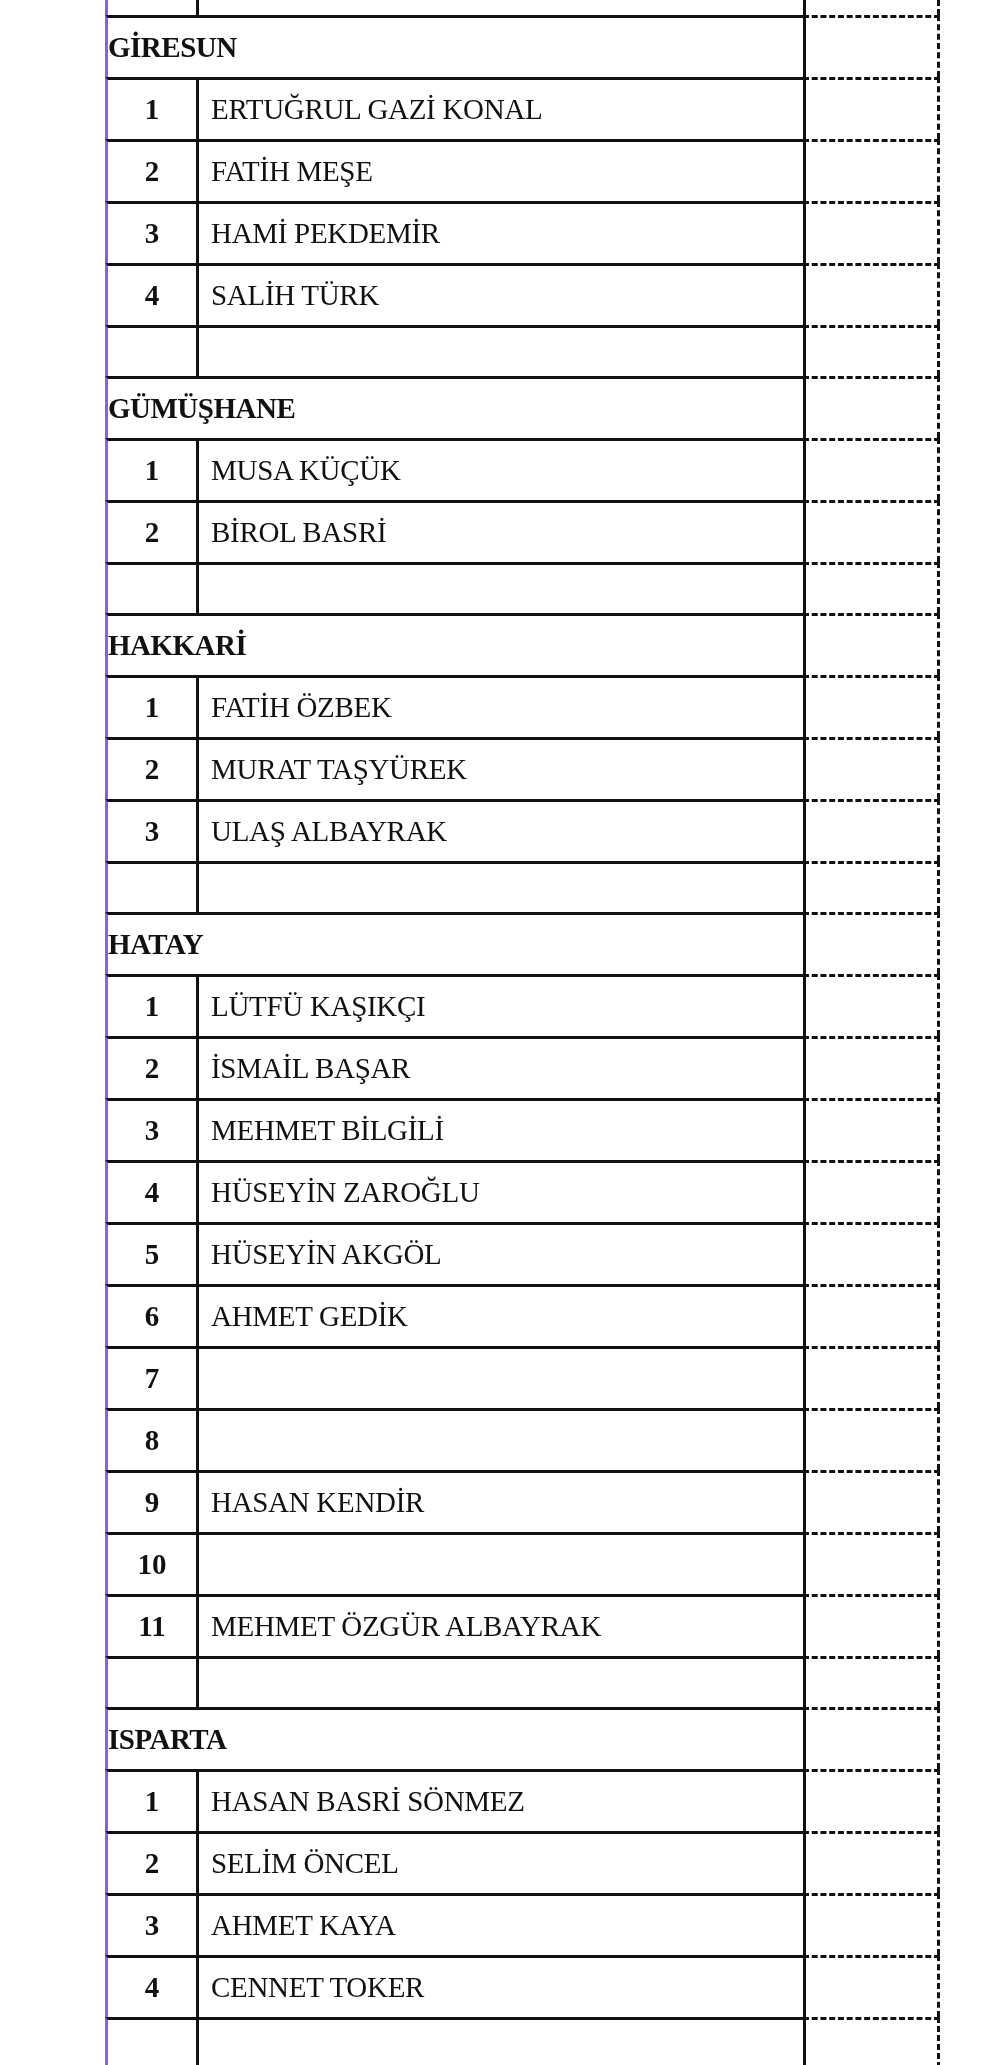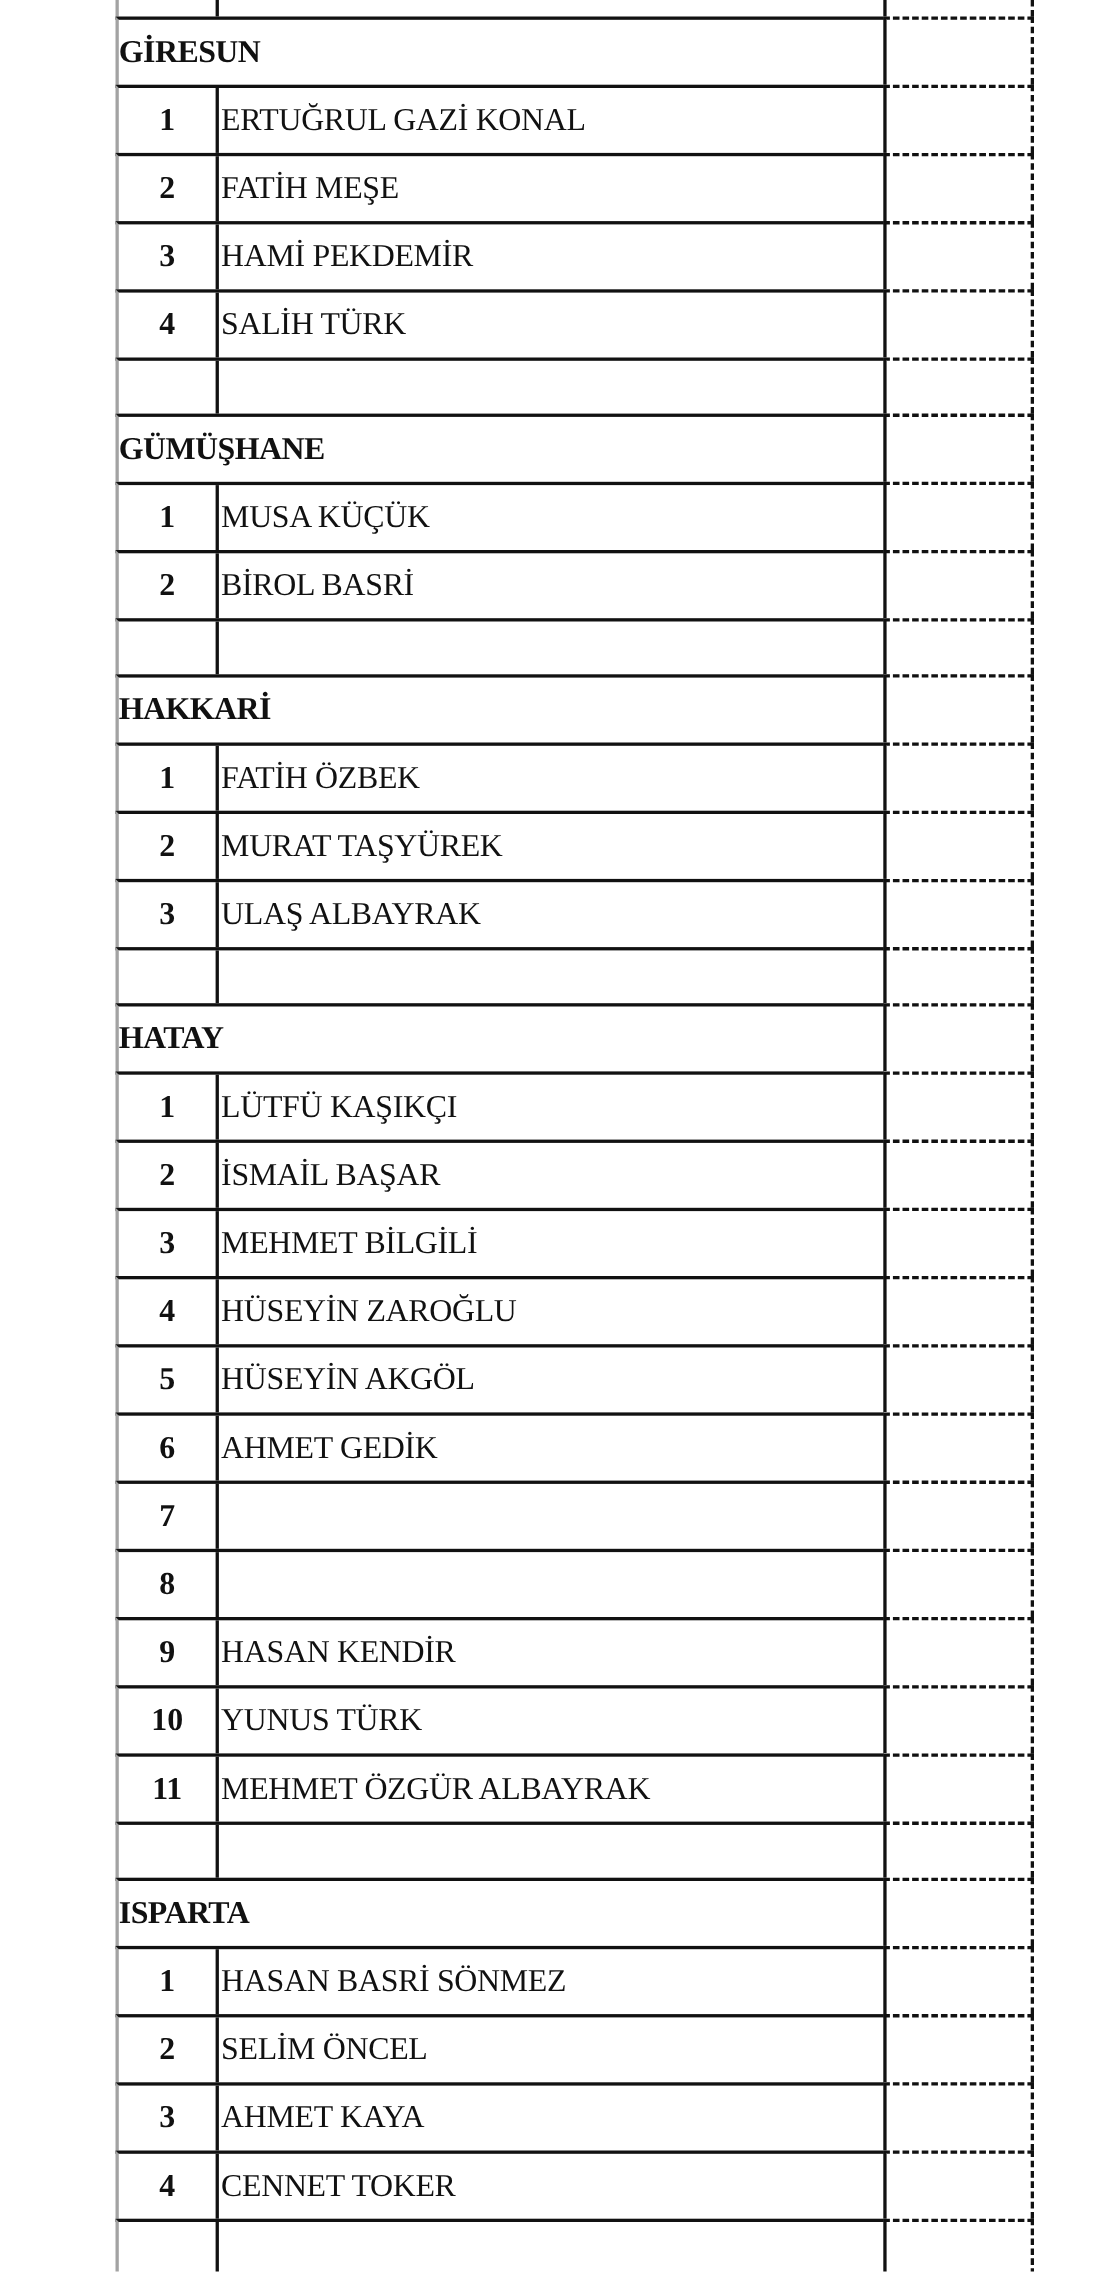--- a/index.html
+++ b/index.html
@@ -1,25 +1,25 @@
 <!DOCTYPE html>
 <html><head>
 <meta charset="utf-8">
 <style>
   html, body { margin: 0; padding: 0; background: #ffffff; }
   body { width: 1000px; height: 2065px; position: relative; overflow: hidden;
          font-family: "Liberation Serif", "DejaVu Serif", serif; color: #111; }
   #sheet { position: absolute; left: 105px; top: -36px; width: 835px; }
   .row { position: relative; display: flex; box-sizing: border-box; width: 835px; }
-  .cell-main { box-sizing: border-box; border-left: 3px solid #a3a3a3; border-top: 3px solid #111;
+  .cell-main { box-sizing: border-box; border-left: 3px solid #8b5cf6; border-top: 3px solid #111;
                width: 700px; display: flex; height: 100%; }
   .cell-num { box-sizing: border-box; width: 91px; border-right: 3px solid #111; height: 100%;
               display: flex; align-items: center; justify-content: center;
               font-weight: bold; font-size: 29px; }
-  .cell-name { flex: 1; height: 100%; display: flex; align-items: center; padding-left: 2px;
+  .cell-name { flex: 1; height: 100%; display: flex; align-items: center; padding-left: 12px;
                font-size: 29px; letter-spacing: -0.3px; white-space: nowrap; }
   .cell-header { flex: 1; height: 100%; display: flex; align-items: center; padding-left: 0;
                  font-weight: bold; font-size: 29px; letter-spacing: -0.5px; }
   .cell-extra { box-sizing: border-box; width: 137px; height: 100%;
                 border-left: 3px solid #111; border-top: 3px dashed #111; border-right: 3px dashed #111; }
   .row.item { height: 62px; }
   .row.header { height: 62px; }
   .row.spacer { height: 51px; }
 </style>
 </head>
@@ -198,21 +198,20 @@
     <div class="row item">
       <div class="cell-main">
         <div class="cell-num">9</div>
         <div class="cell-name">HASAN KENDİR</div>
       </div>
       <div class="cell-extra"></div>
     </div>
     <div class="row item">
       <div class="cell-main">
         <div class="cell-num">10</div>
-        <div class="cell-name">YUNUS TÜRK</div>
       </div>
       <div class="cell-extra"></div>
     </div>
     <div class="row item">
       <div class="cell-main">
         <div class="cell-num">11</div>
         <div class="cell-name">MEHMET ÖZGÜR ALBAYRAK</div>
       </div>
       <div class="cell-extra"></div>
     </div>

